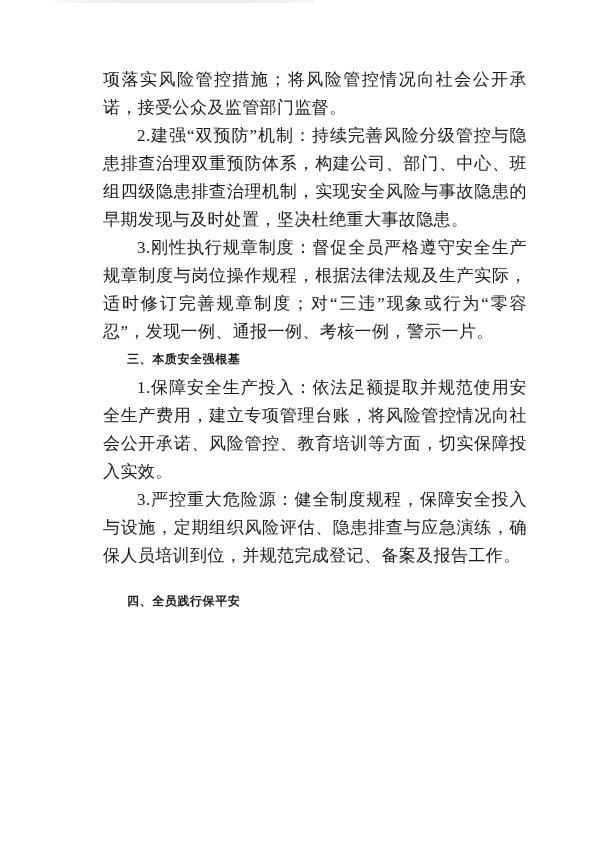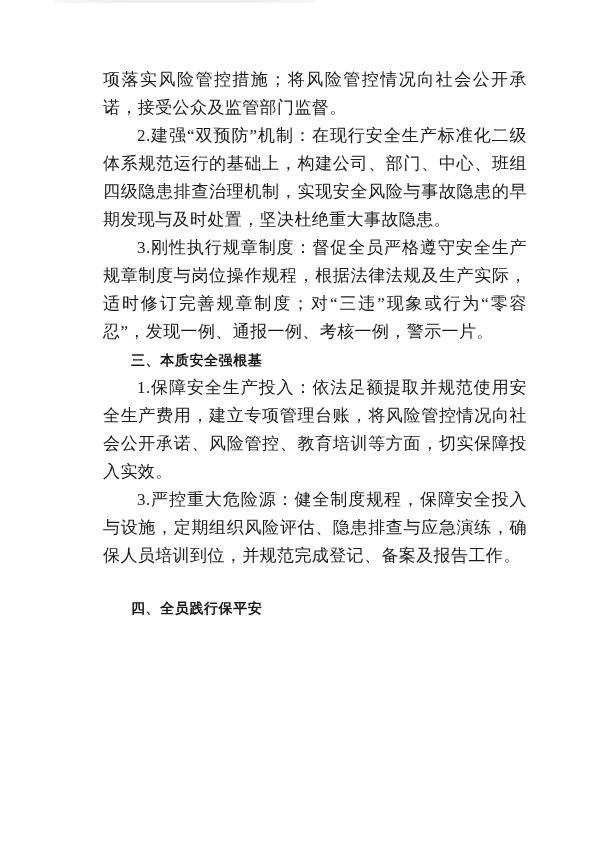--- a/index.html
+++ b/index.html
@@ -41,45 +41,45 @@
   }
   .para.no-indent {
     text-indent: 0;
   }
   .lead {
     font-weight: normal;
   }
   .heading {
     margin: 0;
     text-indent: 2em;
-    font-family: Liberation Sans, sans-serif;
+    font-family: Liberation Mono, monospace;
     font-weight: bold;
-    font-size: 14px;
+    font-size: 12px;
     line-height: 28px;
     letter-spacing: 0.6px;
   }
   .heading.spaced {
-    margin-top: 24px;
+    margin-top: 18px;
   }
   .book-title {
     font-style: italic;
   }
 </style>
 </head>
 <body>
 
 <div class="page">
 
   <div class="top-artifact"></div>
 
   <div class="content">
 
     <p class="para no-indent"><span>项落实风险管控措施；将风险管控情况向社会公开承诺，接受公众及监管部门监督。</span></p>
 
-    <p class="para"><span class="lead">2.建强“双预防”机制：</span><span>在现行安全生产标准化二级体系规范运行的基础上，构建公司、部门、中心、班组四级隐患排查治理机制，实现安全风险与事故隐患的早期发现与及时处置，坚决杜绝重大事故隐患。</span></p>
+    <p class="para"><span class="lead">2.建强“双预防”机制：</span><span>持续完善风险分级管控与隐患排查治理双重预防体系，构建公司、部门、中心、班组四级隐患排查治理机制，实现安全风险与事故隐患的早期发现与及时处置，坚决杜绝重大事故隐患。</span></p>
 
     <p class="para"><span class="lead">3.刚性执行规章制度：</span><span>督促全员严格遵守安全生产规章制度与岗位操作规程，根据法律法规及生产实际，适时修订完善规章制度；对“三违”现象或行为“零容忍”，发现一例、通报一例、考核一例，警示一片。</span></p>
 
     <p class="heading">三、本质安全强根基</p>
 
     <p class="para"><span class="lead">1.保障安全生产投入：</span><span>依法足额提取并规范使用安全生产费用，建立专项管理台账，将风险管控情况向社会公开承诺、风险管控、教育培训等方面，切实保障投入实效。</span></p>
 
 
     <p class="para"><span class="lead">3.严控重大危险源：</span><span>健全制度规程，保障安全投入与设施，定期组织风险评估、隐患排查与应急演练，确保人员培训到位，并规范完成登记、备案及报告工作。</span></p>
 

